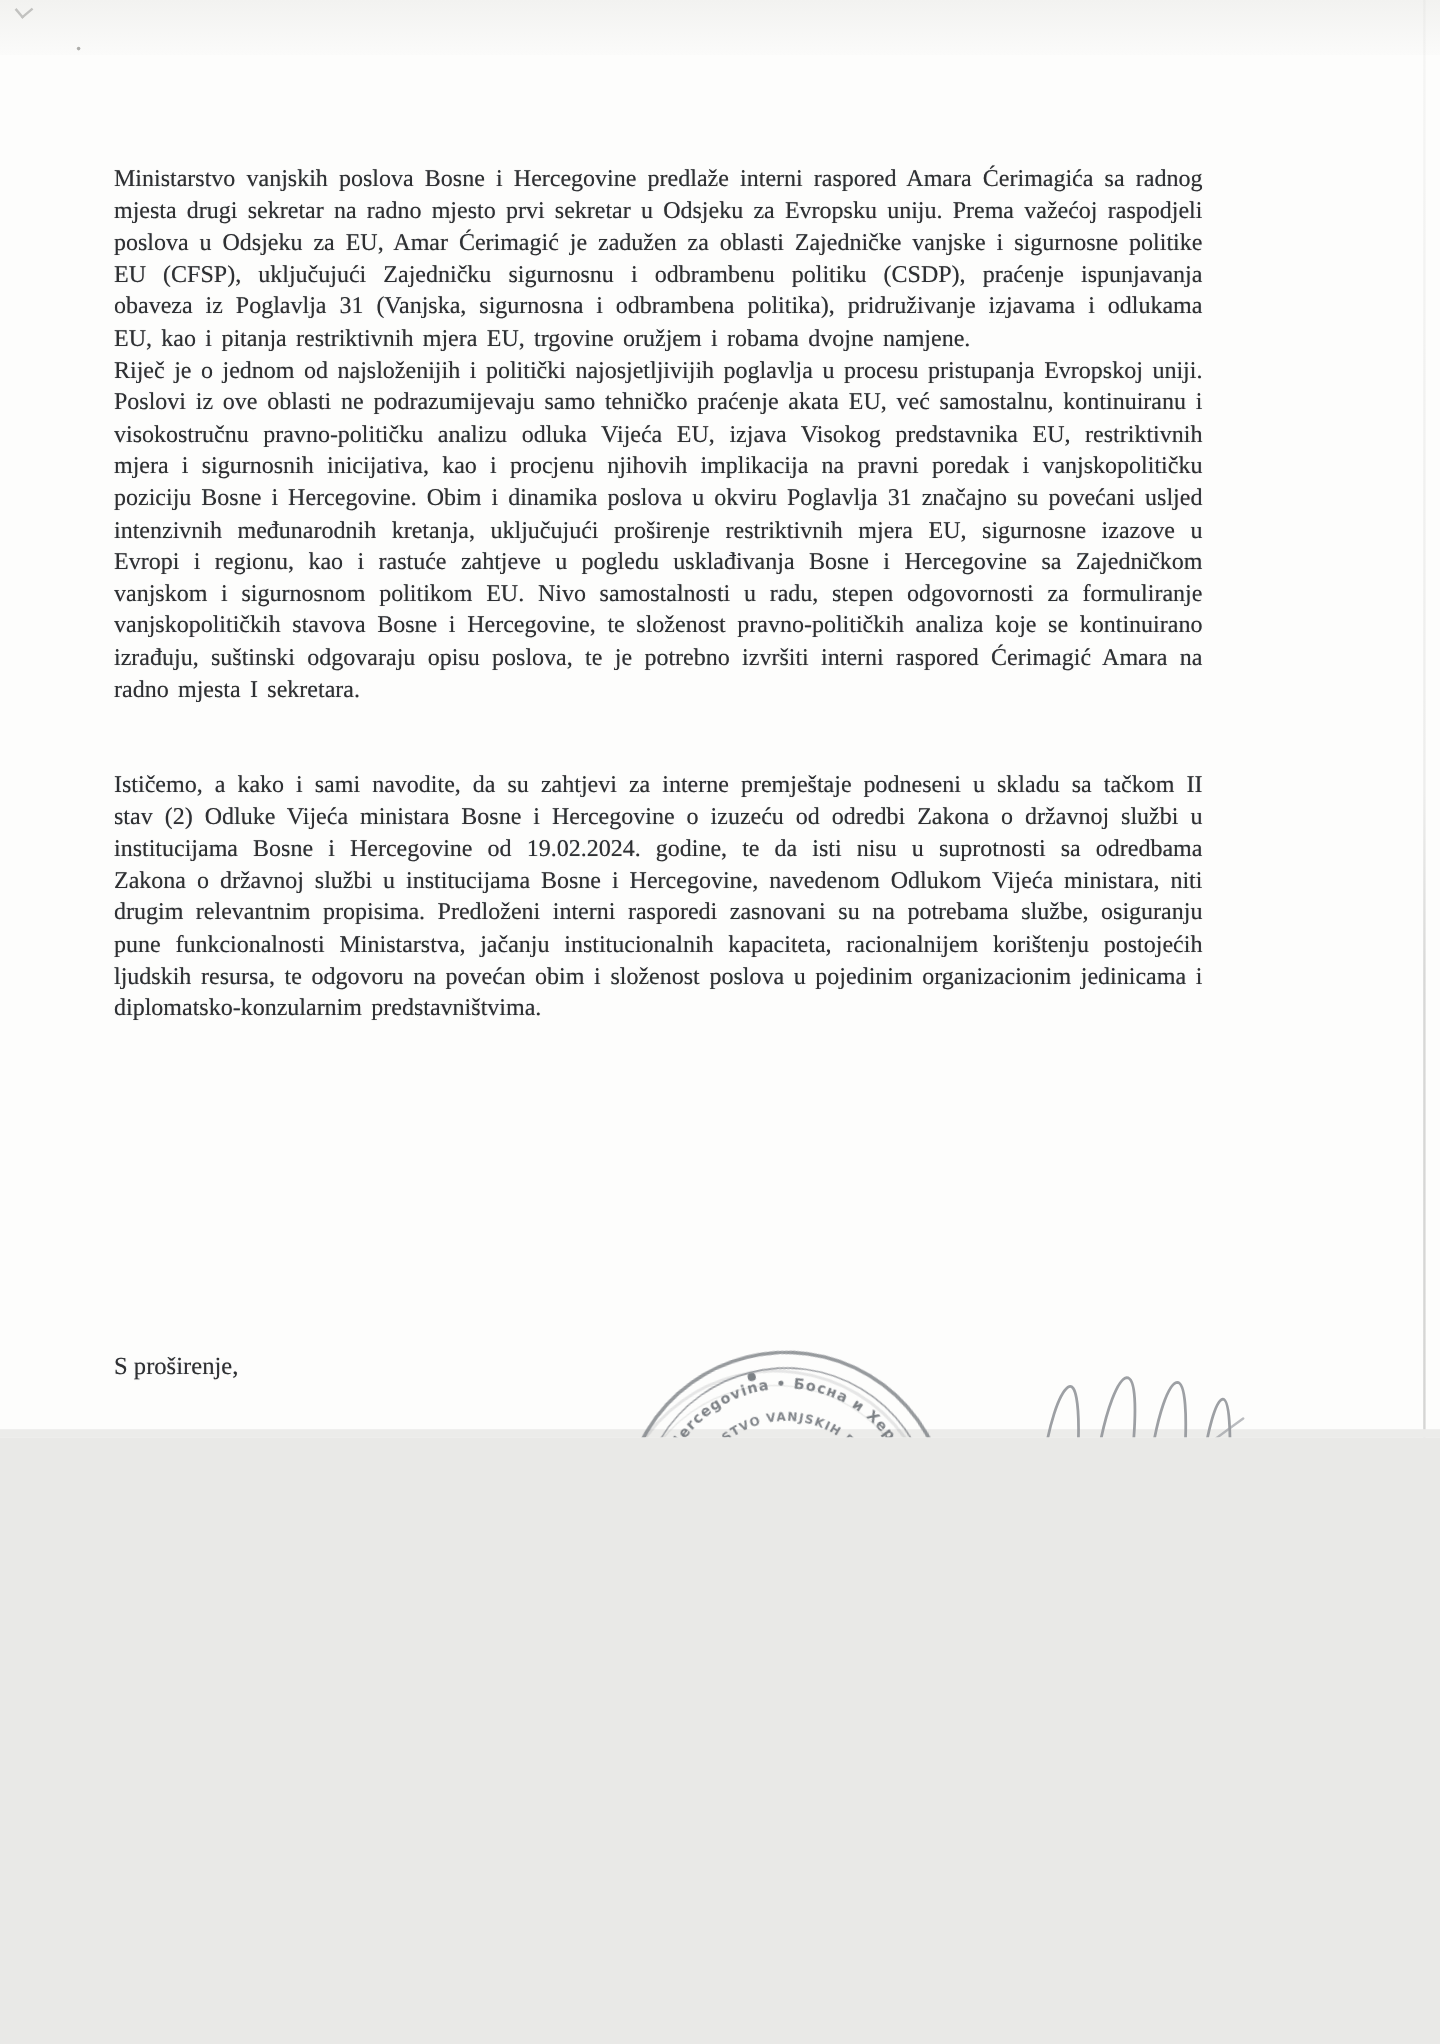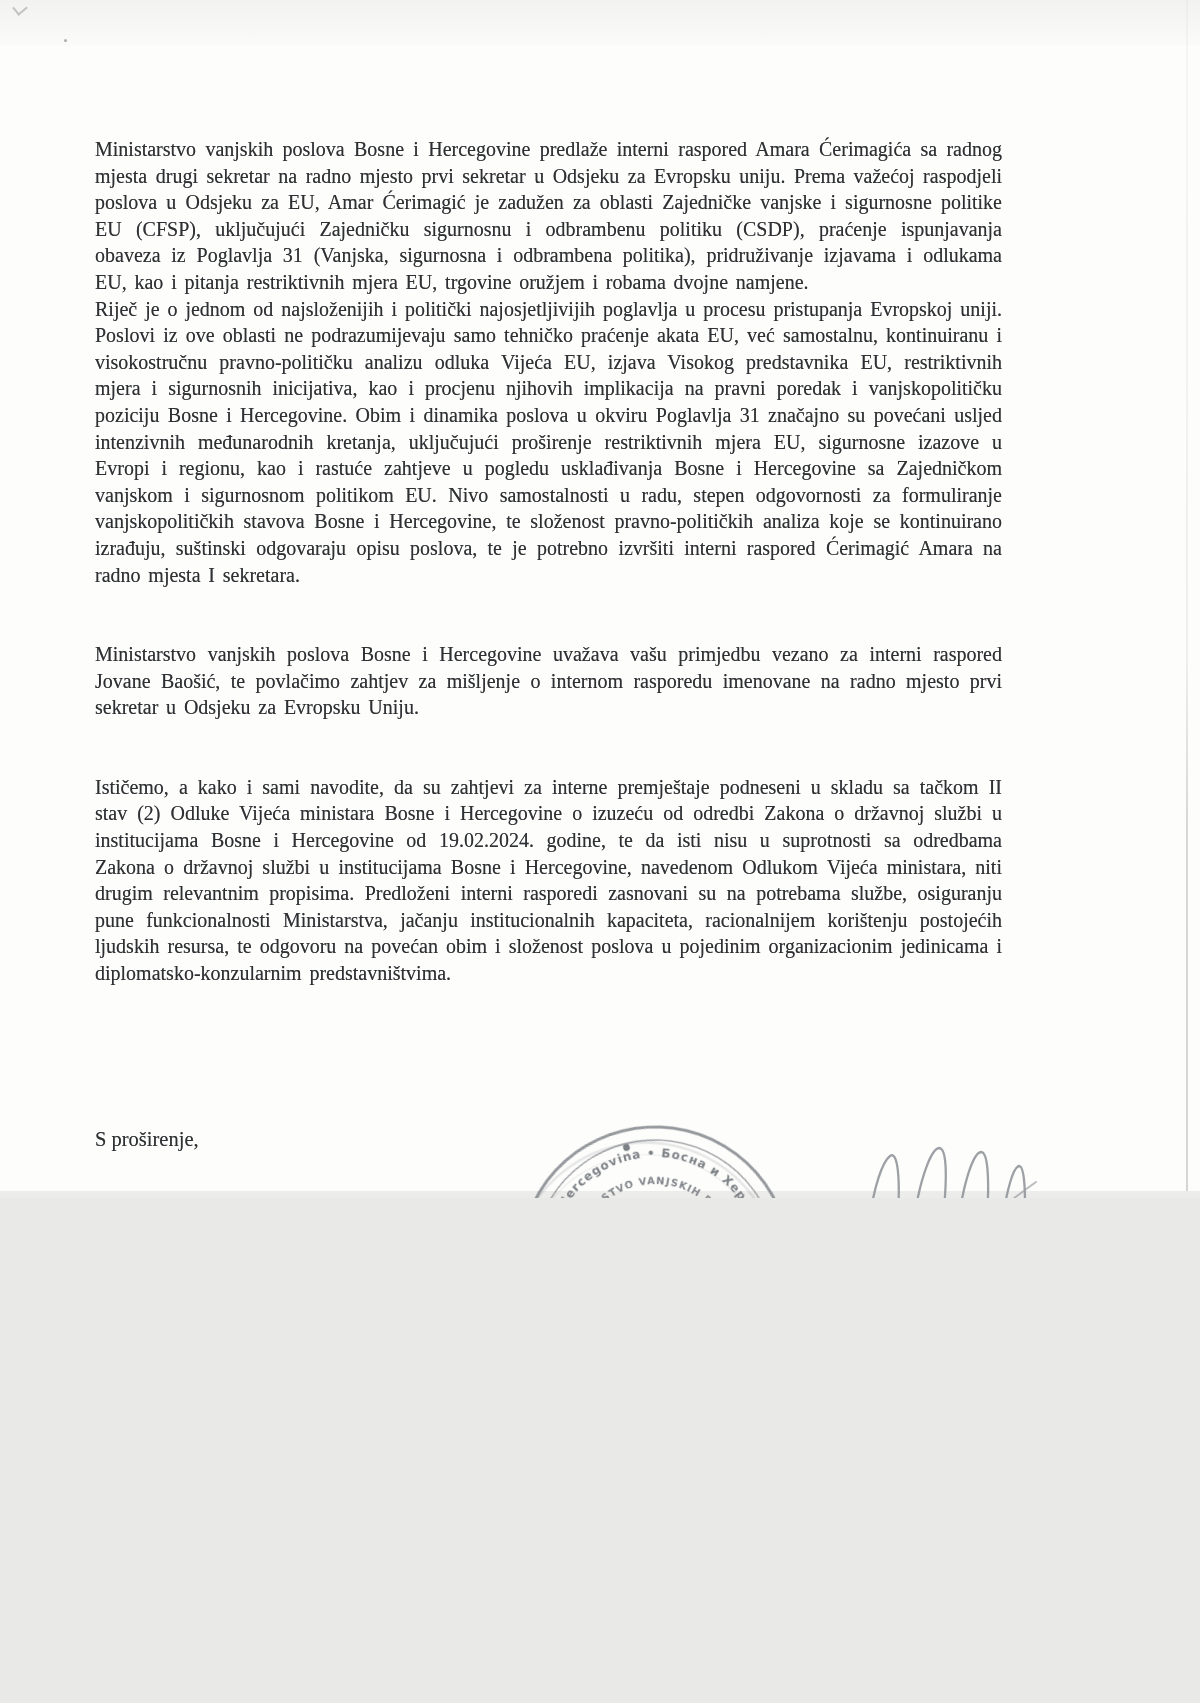--- a/index.html
+++ b/index.html
@@ -68,21 +68,20 @@
   <div class="scan-top-band"></div>
   <div class="scan-right-edge"></div>
   <div class="scan-bottom-band"></div>
   <div class="speck speck-1"></div>
   <div class="speck speck-2"></div>
   <div class="speck speck-3"></div>
 
   <main class="letter-body">
     <p class="para">Ministarstvo vanjskih poslova Bosne i Hercegovine predlaže interni raspored Amara Ćerimagića sa radnog mjesta drugi sekretar na radno mjesto prvi sekretar u Odsjeku za Evropsku uniju. Prema važećoj raspodjeli poslova u Odsjeku za EU, Amar Ćerimagić je zadužen za oblasti Zajedničke vanjske i sigurnosne politike EU (CFSP), uključujući Zajedničku sigurnosnu i odbrambenu politiku (CSDP), praćenje ispunjavanja obaveza iz Poglavlja 31 (Vanjska, sigurnosna i odbrambena politika), pridruživanje izjavama i odlukama EU, kao i pitanja restriktivnih mjera EU, trgovine oružjem i robama dvojne namjene.</p>
     <p class="para">Riječ je o jednom od najsloženijih i politički najosjetljivijih poglavlja u procesu pristupanja Evropskoj uniji. Poslovi iz ove oblasti ne podrazumijevaju samo tehničko praćenje akata EU, već samostalnu, kontinuiranu i visokostručnu pravno-političku analizu odluka Vijeća EU, izjava Visokog predstavnika EU, restriktivnih mjera i sigurnosnih inicijativa, kao i procjenu njihovih implikacija na pravni poredak i vanjskopolitičku poziciju Bosne i Hercegovine. Obim i dinamika poslova u okviru Poglavlja 31 značajno su povećani usljed intenzivnih međunarodnih kretanja, uključujući proširenje restriktivnih mjera EU, sigurnosne izazove u Evropi i regionu, kao i rastuće zahtjeve u pogledu usklađivanja Bosne i Hercegovine sa Zajedničkom vanjskom i sigurnosnom politikom EU. Nivo samostalnosti u radu, stepen odgovornosti za formuliranje vanjskopolitičkih stavova Bosne i Hercegovine, te složenost pravno-političkih analiza koje se kontinuirano izrađuju, suštinski odgovaraju opisu poslova, te je potrebno izvršiti interni raspored Ćerimagić Amara na radno mjesta I sekretara.</p>
-    <p class="para gap-lg">Ministarstvo vanjskih poslova Bosne i Hercegovine uvažava vašu primjedbu vezano za interni raspored Jovane Baošić, te povlačimo zahtjev za mišljenje o internom rasporedu imenovane na radno mjesto prvi sekretar u Odsjeku za Evropsku Uniju.</p>
     <p class="para gap-lg">Ističemo, a kako i sami navodite, da su zahtjevi za interne premještaje podneseni u skladu sa tačkom II stav (2) Odluke Vijeća ministara Bosne i Hercegovine o izuzeću od odredbi Zakona o državnoj službi u institucijama Bosne i Hercegovine od 19.02.2024. godine, te da isti nisu u suprotnosti sa odredbama Zakona o državnoj službi u institucijama Bosne i Hercegovine, navedenom Odlukom Vijeća ministara, niti drugim relevantnim propisima. Predloženi interni rasporedi zasnovani su na potrebama službe, osiguranju pune funkcionalnosti Ministarstva, jačanju institucionalnih kapaciteta, racionalnijem korištenju postojećih ljudskih resursa, te odgovoru na povećan obim i složenost poslova u pojedinim organizacionim jedinicama i diplomatsko-konzularnim predstavništvima.</p>
   </main>
 
   <div class="closing">S proširenje,</div>
 
   <div class="distribution">
     <div>DOSTAVITI:</div>
     <div>2. Naslovu</div>
     <div>3. Arhiva</div>
   </div>

